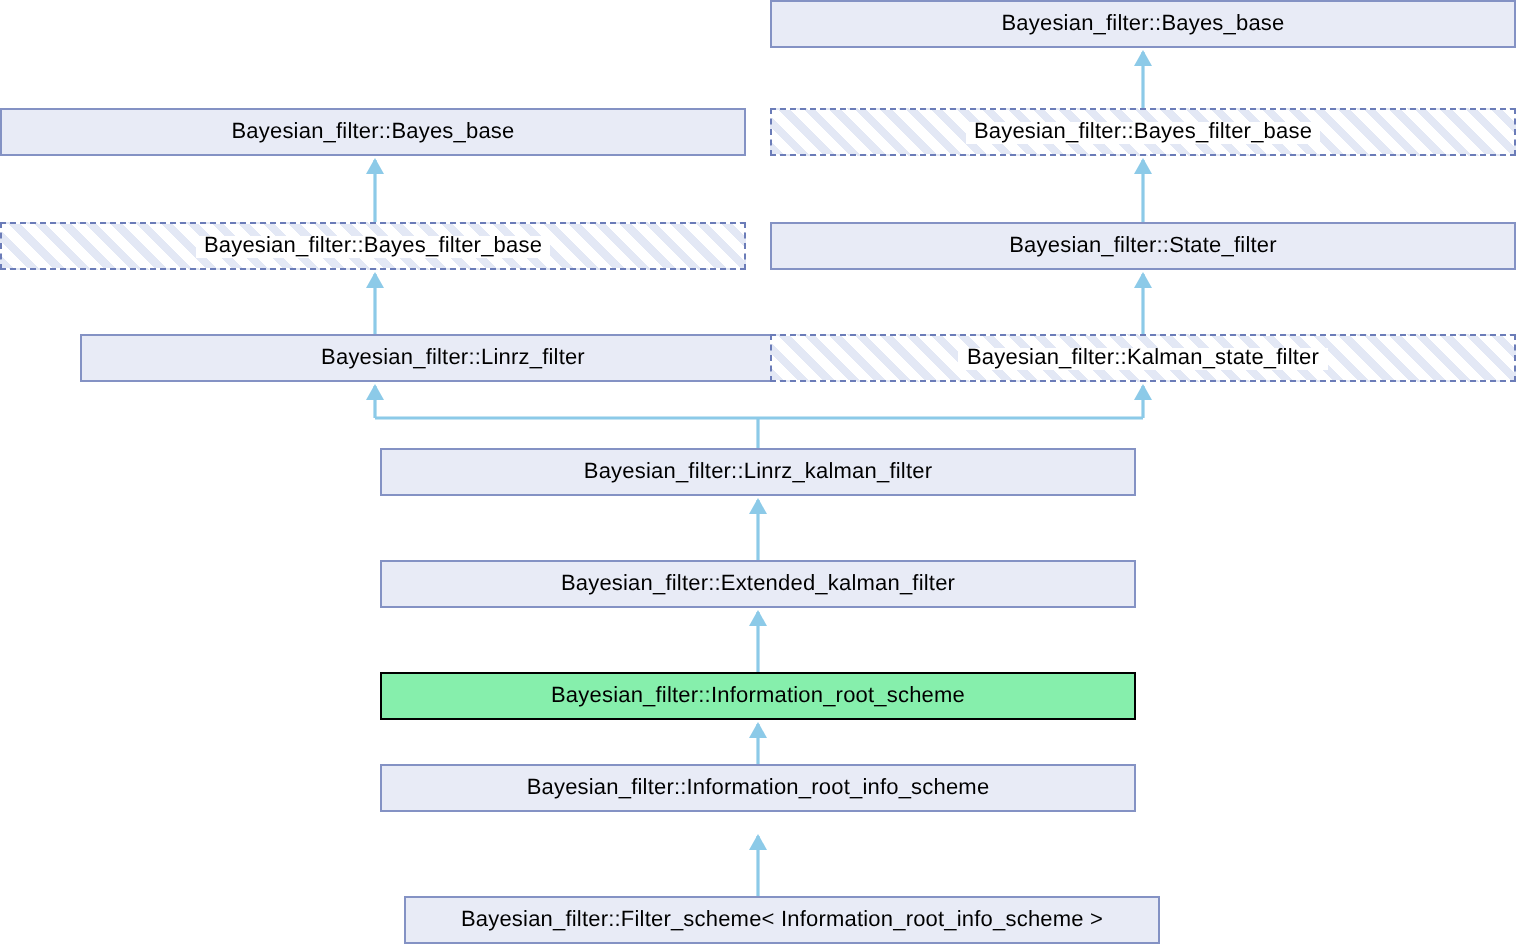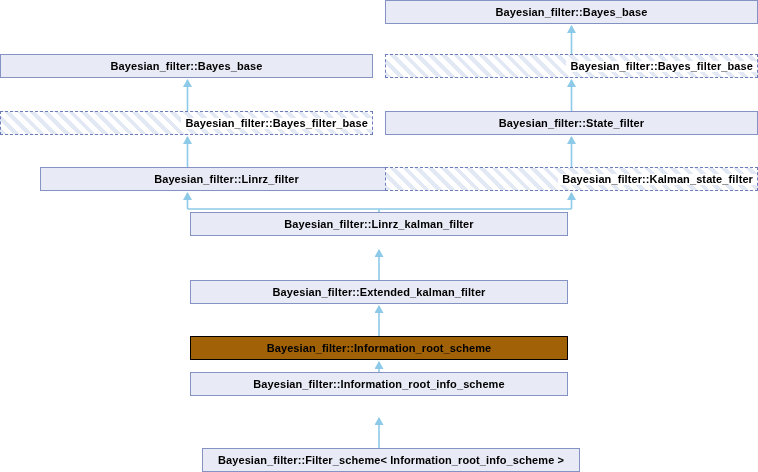--- a/index.html
+++ b/index.html
@@ -32,21 +32,20 @@
     box-sizing: border-box;
     display: flex;
     align-items: center;
     justify-content: center;
     font-size: 11px;
     line-height: 1;
     color: #000000;
     letter-spacing: 0.1px;
     white-space: nowrap;
     z-index: 2;
-    font-weight: bold;
   }
   .node-label {
     display: inline-block;
     padding: 0 4px;
     background: transparent;
   }
   
   .node.solid {
     background: #e8ebf6;
     border: 1px solid #8492c4;
@@ -54,28 +53,27 @@
   
   .node.dashed {
     background-color: #ffffff;
     background-image: repeating-linear-gradient(
        45deg,
        #e3e8f5 0px,
        #e3e8f5 4px,
        #ffffff 4px,
        #ffffff 9px);
     border: 1px dashed #6b7cb8;
-    justify-content: flex-end;
   }
   .node.dashed .node-label {
     background: #ffffff;
   }
   
   .node.current {
-    background: #a16207;
+    background: #86efac;
     border: 1px solid #000000;
   }
 </style>
 </head>
 <body>
 
 <div id="diagram">
 
   <svg class="edges" viewBox="0 0 758 472" xmlns="http://www.w3.org/2000/svg">
     <defs>
@@ -125,33 +123,33 @@
     <span class="node-label">Bayesian_filter::State_filter</span>
   </div>
 
   <div class="node solid" style="left:0px; top:167px; width:373px; height:24px;margin-left:40px;">
     <span class="node-label">Bayesian_filter::Linrz_filter</span>
   </div>
   <div class="node dashed" style="left:385px; top:167px; width:373px; height:24px;">
     <span class="node-label">Bayesian_filter::Kalman_state_filter</span>
   </div>
 
-  <div class="node solid" style="left:190px; top:212px; width:378px; height:24px;">
+  <div class="node solid" style="left:190px; top:224px; width:378px; height:24px;">
     <span class="node-label">Bayesian_filter::Linrz_kalman_filter</span>
   </div>
 
   <div class="node solid" style="left:190px; top:280px; width:378px; height:24px;text-align:right;">
     <span class="node-label">Bayesian_filter::Extended_kalman_filter</span>
   </div>
 
   <div class="node current" style="left:190px; top:336px; width:378px; height:24px;">
     <span class="node-label">Bayesian_filter::Information_root_scheme</span>
   </div>
 
-  <div class="node solid" style="left:190px; top:372px; width:378px; height:24px;">
+  <div class="node solid" style="left:190px; top:382px; width:378px; height:24px;">
     <span class="node-label">Bayesian_filter::Information_root_info_scheme</span>
   </div>
 
   <div class="node solid" style="left:190px; top:448px; width:378px; height:24px;margin-left:12px;">
     <span class="node-label">Bayesian_filter::Filter_scheme&lt; Information_root_info_scheme &gt;</span>
   </div>
 
 </div>
 
 </body></html>

